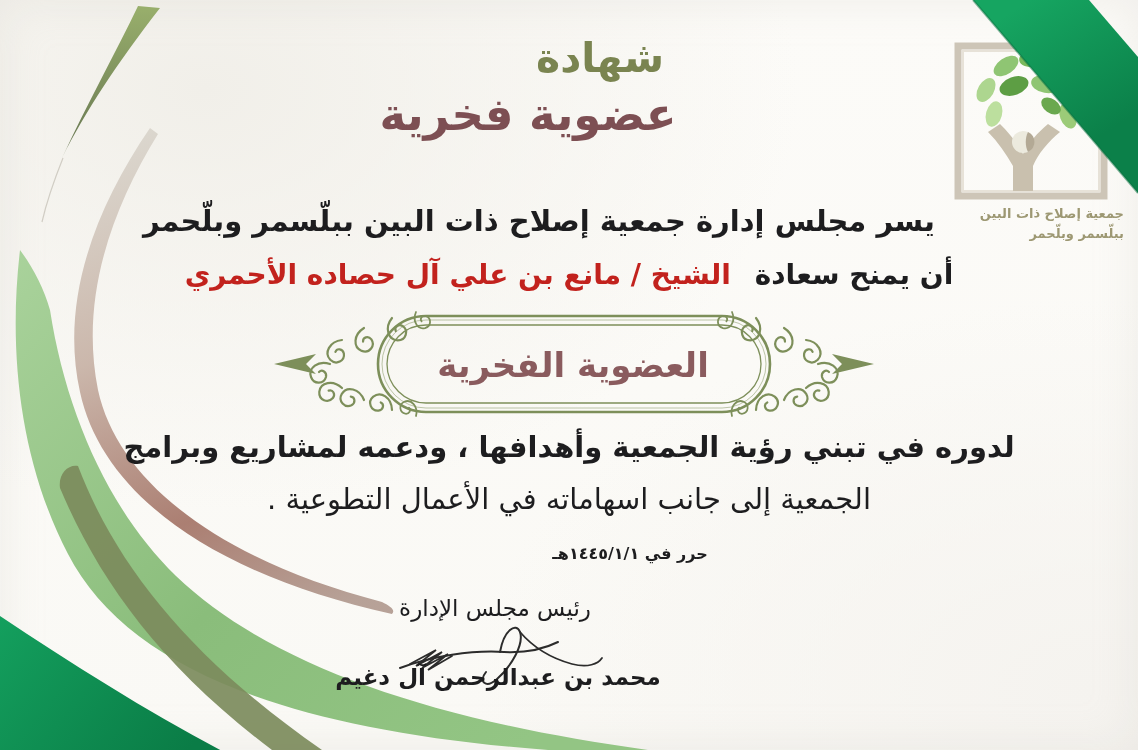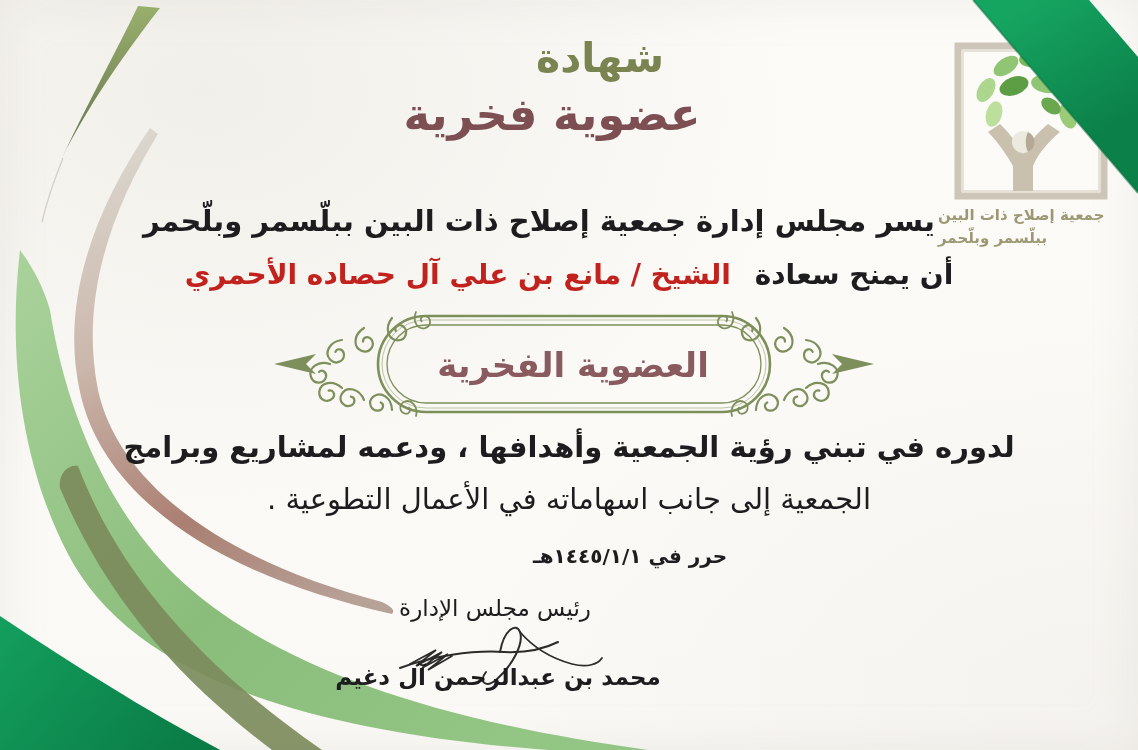--- a/index.html
+++ b/index.html
@@ -10,35 +10,35 @@
       radial-gradient(ellipse at 18% 12%, #f1efe9 0%, rgba(241,239,233,0) 45%),
       radial-gradient(ellipse at 96% 92%, #f5f3ef 0%, rgba(245,243,239,0) 40%),
       linear-gradient(#fcfbf8,#faf9f5);
     box-shadow: inset 0 0 46px rgba(198,192,180,.22);
   }
   .bg-svg,.ribbon-svg{position:absolute;left:0;top:0;width:1138px;height:750px;pointer-events:none;}
   .ribbon-svg{z-index:6;}
   .layer{position:absolute;z-index:4;}
   .rtl{direction:rtl;unicode-bidi:embed;}
   .title{left:0;top:34px;width:1138px;text-align:center;font-size:41px;font-weight:700;color:var(--title-olive,#7a8450);padding-left:31px;}
-  .subtitle{left:0;top:88px;width:1056px;text-align:center;font-size:45px;font-weight:700;color:var(--subtitle-maroon,#7d4f53);margin-left:24px;}
+  .subtitle{left:0;top:88px;width:1056px;text-align:center;font-size:45px;font-weight:700;color:var(--subtitle-maroon,#7d4f53);}
   .intro{left:0;top:204px;width:1078px;text-align:center;font-size:29px;font-weight:700;color:var(--body-black,#1d1d1f);}
   .grantline{left:0;top:258px;width:1138px;text-align:center;font-size:28px;font-weight:700;color:var(--body-black,#1d1d1f);}
   .grantline .red{color:var(--accent-red,#c2221d);margin-right:14px;}
   .flourish-wrap{left:268px;top:306px;width:610px;height:118px;}
   .membership-text{position:absolute;left:0;top:0;width:100%;height:100%;display:flex;align-items:center;justify-content:center;
     font-size:34px;font-weight:700;color:var(--membership-brown,#8a5b5e);}
   .body1{left:0;top:430px;width:1138px;text-align:center;font-size:29px;font-weight:700;color:var(--body-black,#1d1d1f);}
   .body2{left:0;top:482px;width:1138px;text-align:center;font-size:29px;font-weight:400;color:var(--body-black,#1d1d1f);}
-  .dateline{left:470px;top:544px;width:320px;text-align:center;font-size:20px;font-weight:700;color:var(--body-black,#1d1d1f);}
+  .dateline{left:470px;top:544px;width:320px;text-align:center;font-size:16px;font-weight:700;color:var(--body-black,#1d1d1f);}
   .sig-role{left:330px;top:595px;width:330px;text-align:center;font-size:23px;font-weight:400;color:var(--body-black,#1d1d1f);}
   .sig-name{left:318px;top:664px;width:360px;text-align:center;font-size:23px;font-weight:700;color:var(--body-black,#1d1d1f);z-index:4;}
   .sig-svg{position:absolute;left:392px;top:606px;width:230px;height:92px;z-index:5;pointer-events:none;}
   .logo-wrap{left:946px;top:36px;width:176px;height:220px;z-index:3;}
-  .logo-caption{position:absolute;left:-8px;top:168px;width:186px;text-align:left;font-size:15px;line-height:1.5;font-weight:700;color:var(--logo-caption,#9d9873);direction:rtl;}
+  .logo-caption{position:absolute;left:-8px;top:168px;width:186px;text-align:right;font-size:13px;line-height:1.5;font-weight:700;color:var(--logo-caption,#9d9873);direction:rtl;}
 </style>
 </head>
 <body>
 
 <div class="certificate">
 
   <svg class="bg-svg" viewBox="0 0 1138 750" aria-hidden="true">
     <defs>
       <linearGradient id="gSliver" x1="0" y1="0" x2="0" y2="1">
         <stop offset="0" stop-color="#8fa85e"></stop>

